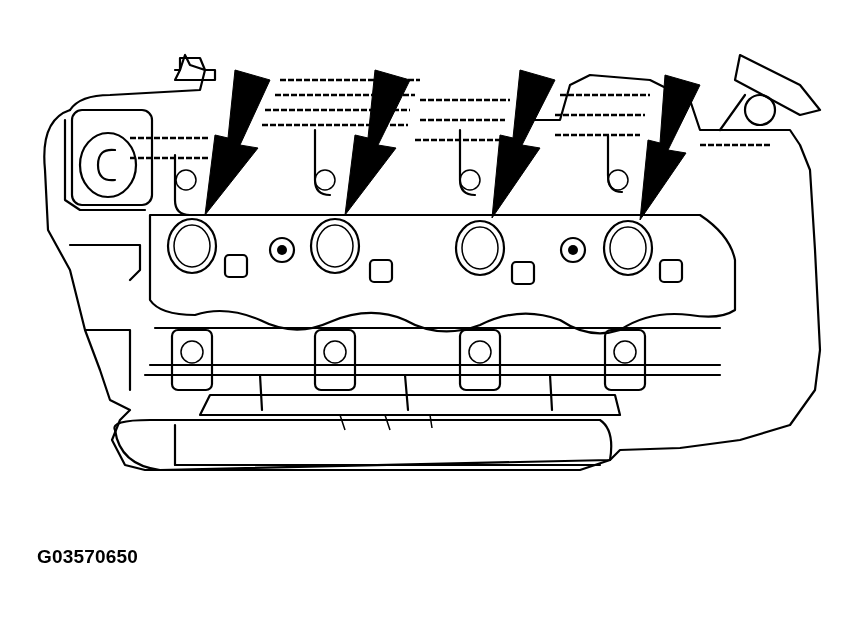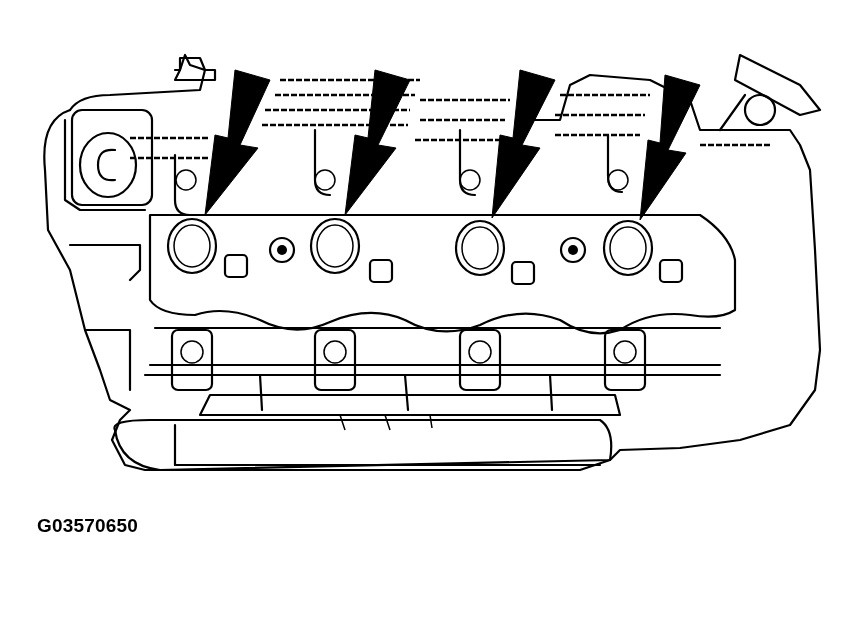--- a/index.html
+++ b/index.html
@@ -1,19 +1,19 @@
 <!DOCTYPE html>
 <html><head>
 <meta charset="utf-8">
 <style>
   html, body { margin: 0; padding: 0; background: #ffffff; }
   body { width: 857px; height: 635px; position: relative; overflow: hidden; }
   #diagram { position: absolute; left: 0; top: 0; width: 857px; height: 520px; }
   #figure-id {
-    position: absolute; left: 37px; top: 515px;
+    position: absolute; left: 37px; top: 546px;
     font-family: "Liberation Sans", sans-serif; font-weight: bold;
     font-size: 19px; color: #000000; letter-spacing: 0.2px;
   }
   svg .ln { fill: none; stroke: #000; stroke-width: 2.2; stroke-linejoin: round; stroke-linecap: round; }
   svg .thin { fill: none; stroke: #000; stroke-width: 1.5; }
   svg .hatch { fill: none; stroke: #000; stroke-width: 2.5; stroke-dasharray: 6 2; }
   svg .arrow { fill: #000; stroke: #000; stroke-width: 1; }
 </style>
 </head>
 <body>

